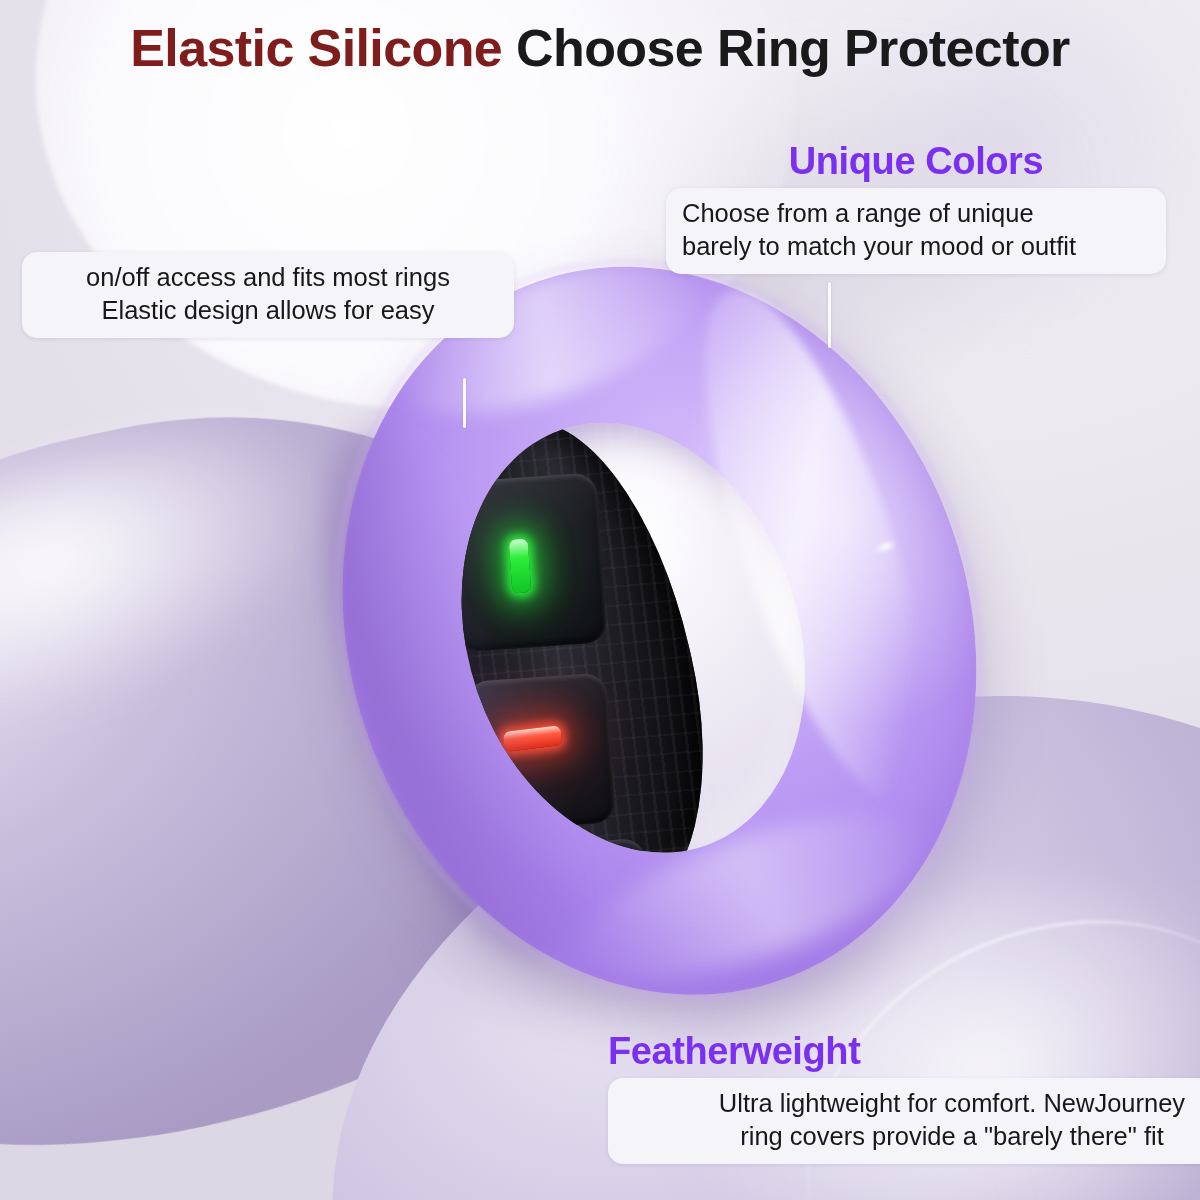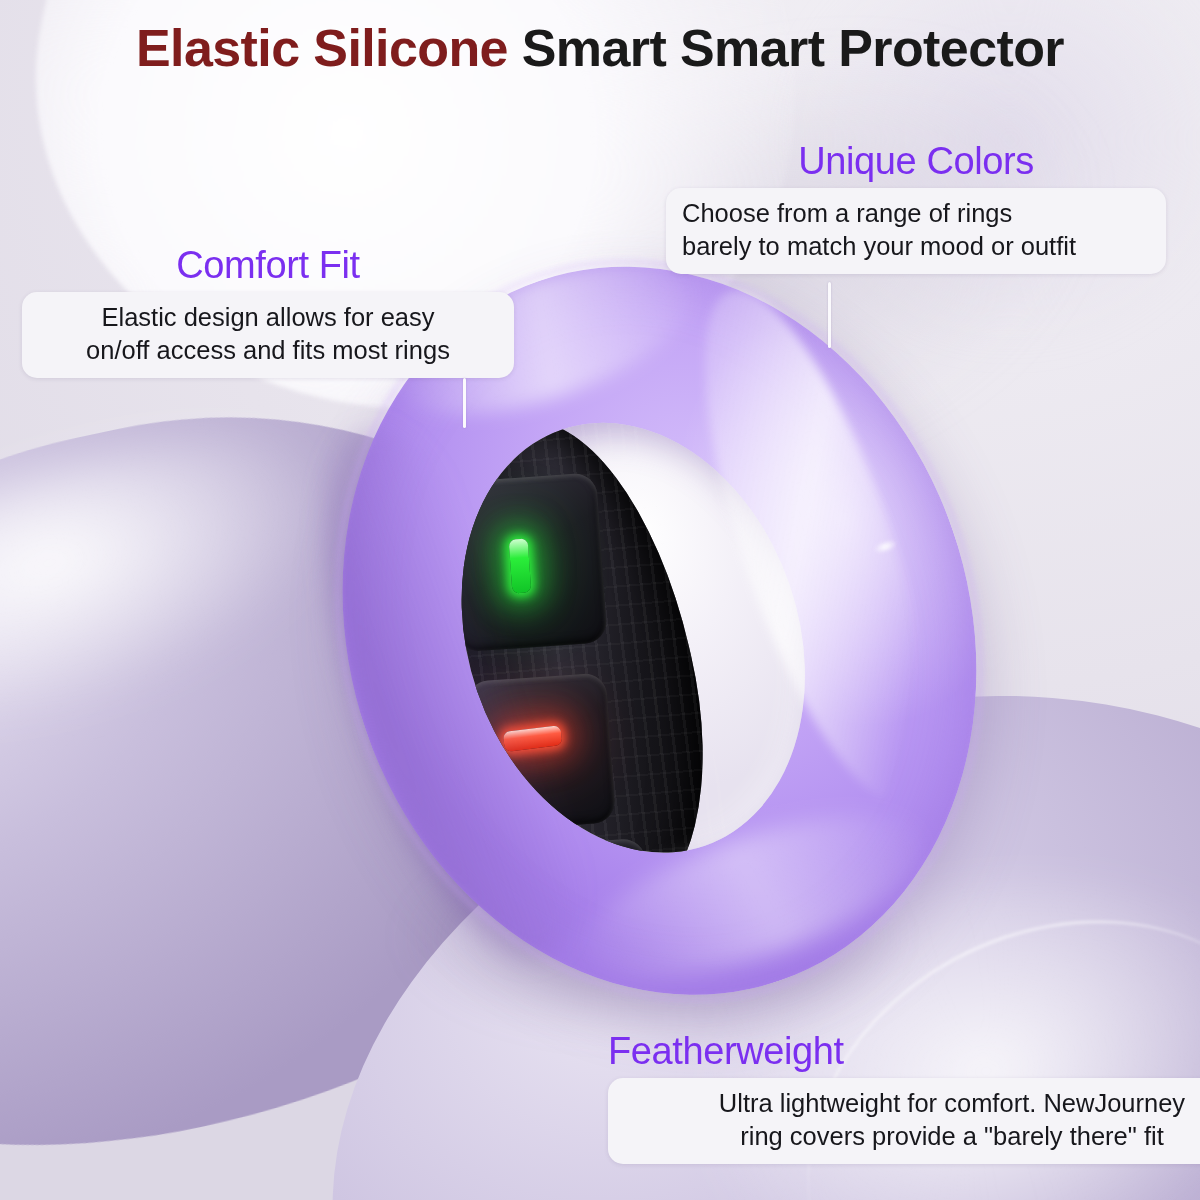--- a/index.html
+++ b/index.html
@@ -252,21 +252,21 @@
     font-weight:bold;
     letter-spacing:-.6px;
     white-space:nowrap;
   }
   .title .accent{ color:#7f1d1d; }
   .title .dark{ color:#1A1A1A; }
 
   .callout{ position:absolute; }
   .callout .head{
     font-size:38px;
-    font-weight:normal;
+    font-weight:bold;
     color:#7B2FF0;
     letter-spacing:-.4px;
     white-space:nowrap;
     line-height:1.05;
   }
   .callout .box{
     margin-top:6px;
     background:#F5F4F8;
     border-radius:15px;
     padding:9px 16px 11px;
@@ -336,35 +336,34 @@
       <div class="rim-hi-right"></div>
       <div class="rim-hi-top"></div>
       <div class="rim-hi-bottom"></div>
       <div class="rim-spark"></div>
     </div>
   </div>
 </div>
 
 <div id="overlay">
 
-  <h1 class="title"><span class="accent">Elastic Silicone</span><span class="dark"> Smart Smart Protector</span></h1>
+  <h1 class="title"><span class="accent">Elastic Silicone</span><span class="dark"> Choose Ring Protector</span></h1>
 
   <div class="callout" id="c-comfort">
-    <div class="head">Comfort Fit</div>
     <div class="box">
+      <div>on/off access and fits most rings</div>
       <div>Elastic design allows for easy</div>
-      <div>on/off access and fits most rings</div>
     </div>
   </div>
   <div class="leader" id="l-comfort"></div>
 
   <div class="callout" id="c-unique">
     <div class="head">Unique Colors</div>
     <div class="box">
-      <div>Choose from a range of rings</div>
+      <div>Choose from a range of unique</div>
       <div>barely to match your mood or outfit</div>
     </div>
   </div>
   <div class="leader" id="l-unique"></div>
 
   <div class="callout" id="c-feather">
     <div class="head">Featherweight</div>
     <div class="box">
       <div>Ultra lightweight for comfort. NewJourney</div>
       <div>ring covers provide a "barely there" fit</div>

